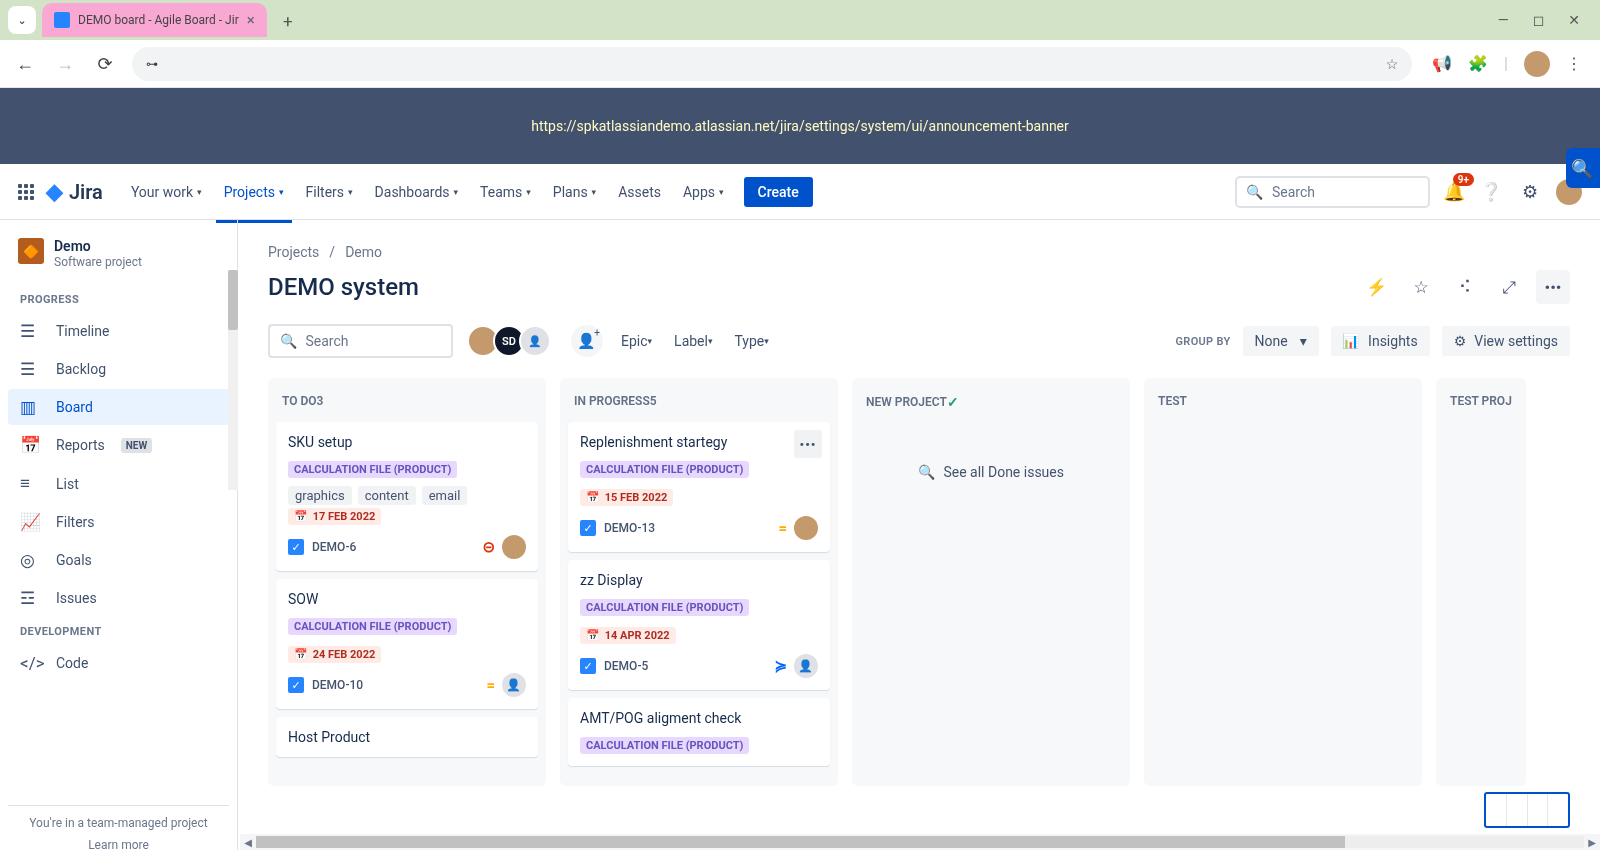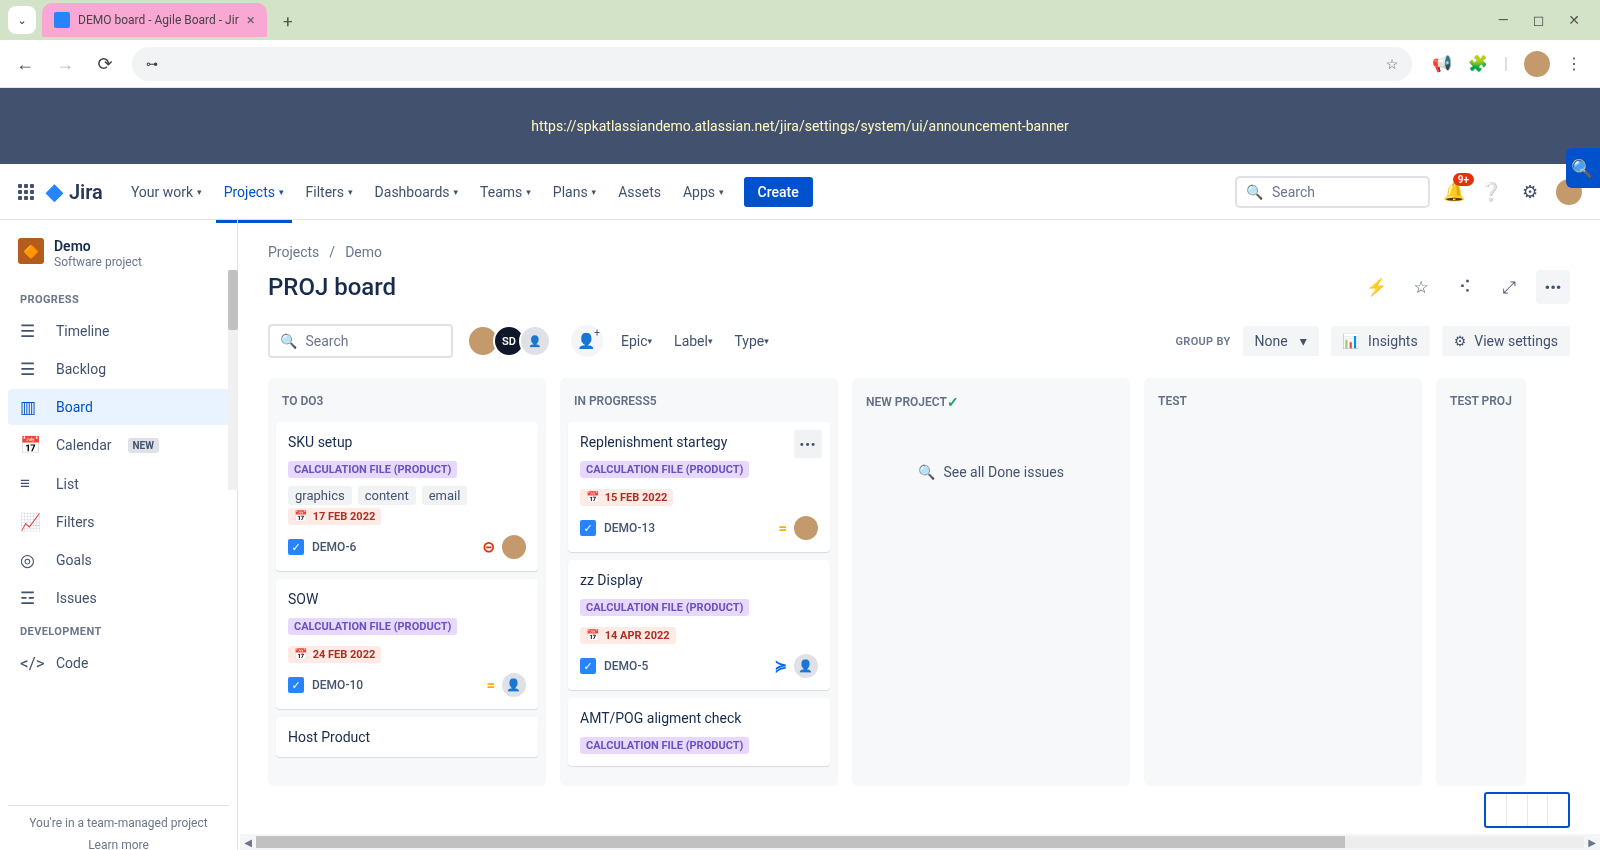--- a/index.html
+++ b/index.html
@@ -226,21 +226,21 @@
     <div class="side-item">
         <span class="icn">☰</span>
         <span>Backlog</span>
       </div>
     <div class="side-item active">
         <span class="icn">▥</span>
         <span>Board</span>
       </div>
     <div class="side-item">
         <span class="icn">📅</span>
-        <span>Calendar</span>
+        <span>Reports</span>
         <span class="new-loz">NEW</span>
       </div>
     <div class="side-item">
         <span class="icn">≡</span>
         <span>List</span>
       </div>
     <div class="side-item">
         <span class="icn">📈</span>
         <span>Filters</span>
       </div>
@@ -266,21 +266,21 @@
       </div>
   </div>
 
   <div class="content">
     <div class="breadcrumb">
       <span>Projects</span>
       <span>/</span>
       <span>Demo</span>
     </div>
     <div class="page-head">
-      <div class="page-title">PROJ board</div>
+      <div class="page-title">DEMO system</div>
       <div class="page-actions">
         <div class="act">⚡</div>
         <div class="act">☆</div>
         <div class="act">⠪</div>
         <div class="act">⤢</div>
         <div class="act more">•••</div>
       </div>
     </div>
     <div class="toolbar">
       <div class="board-search">

